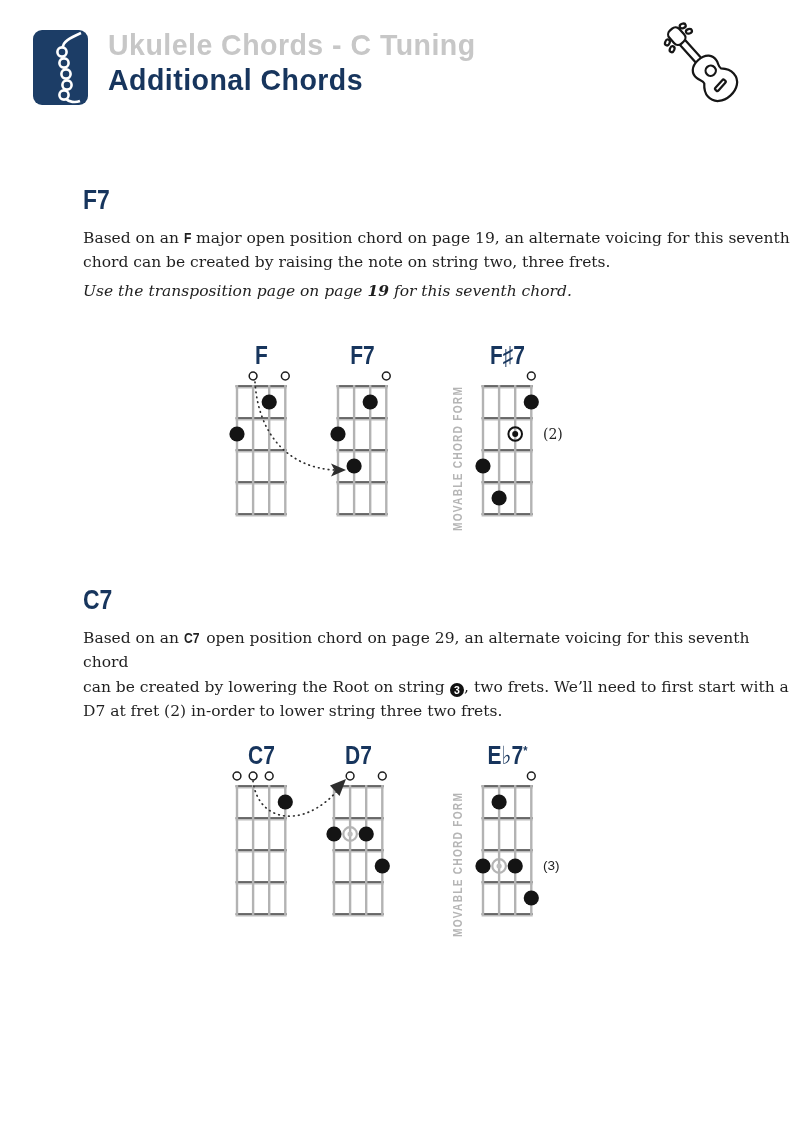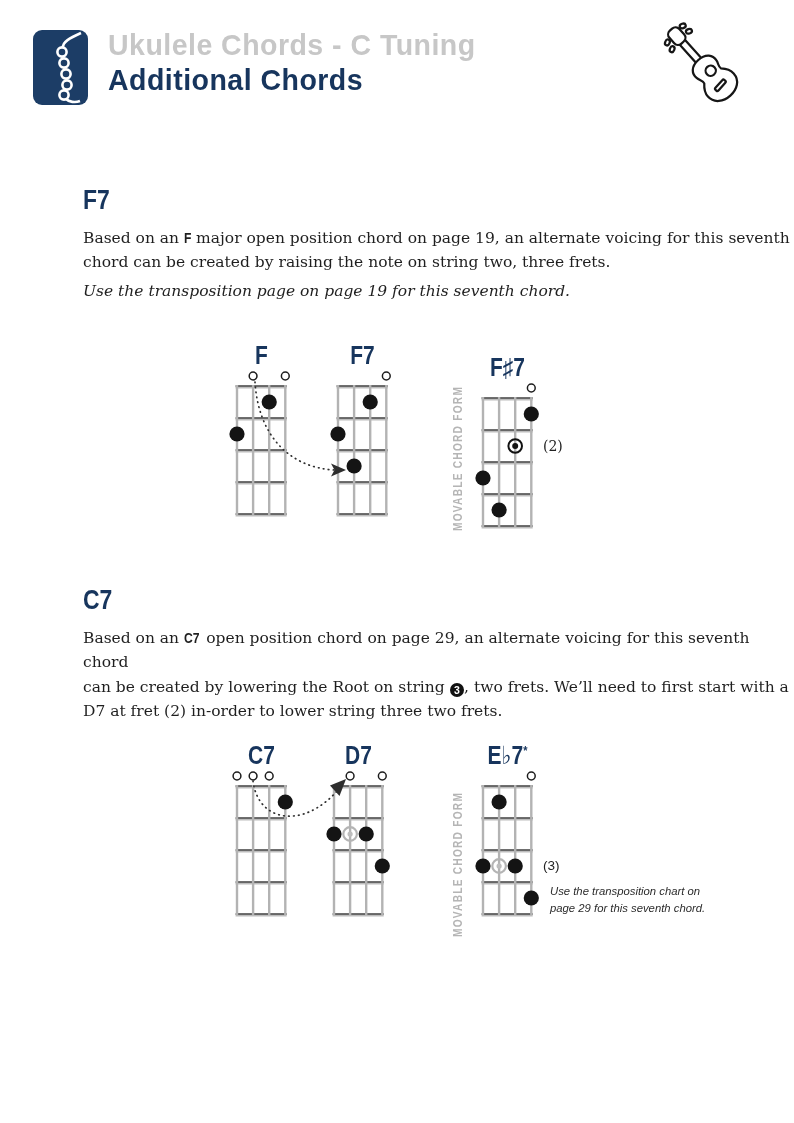--- a/index.html
+++ b/index.html
@@ -14,21 +14,21 @@
            color:#17355d;letter-spacing:.5px;transform:scaleX(.95);transform-origin:0 0;white-space:nowrap;}
 
   
   .sec-heading{font-family:"Liberation Sans",sans-serif;font-weight:700;font-size:28px;
            color:#17355d;transform:scaleX(.82);transform-origin:0 0;white-space:nowrap;}
   .body-par{font-size:15.5px;line-height:24.4px;width:715px;}
   .note-par{font-size:15.5px;line-height:24px;font-style:italic;width:715px;}
   .seg-chord{font-family:"Liberation Sans",sans-serif;font-weight:700;display:inline-block;
            transform:scaleX(.8);transform-origin:0 62%;margin-right:-.14em;font-size:.98em;}
   .seg-i{}
-  .seg-bi{font-style:italic;font-weight:400;}
+  .seg-bi{font-style:italic;font-weight:700;}
   .seg-circled{display:inline-block;width:14.5px;height:14.5px;border-radius:50%;background:#111;
            color:#fff;font-size:10.5px;line-height:14.5px;text-align:center;
            font-family:"Liberation Sans",sans-serif;font-weight:700;font-style:normal;vertical-align:-2px;}
 
   
   .diagram{position:absolute;width:240px;height:200px;}
   .chord-title{position:absolute;left:-14px;top:-3px;width:97px;text-align:center;
            font-family:"Liberation Sans","DejaVu Sans",sans-serif;font-weight:700;font-size:25px;
            color:#17355d;transform:scaleX(.84);white-space:nowrap;}
   .chord-title sup{font-size:13px;vertical-align:9px;}
@@ -123,21 +123,21 @@
         <line x1="10" y1="15" x2="10" y2="145" stroke="#b3b3b3" stroke-width="2.4"></line>
         <line x1="26.1" y1="15" x2="26.1" y2="145" stroke="#b3b3b3" stroke-width="2.4"></line>
         <line x1="42.2" y1="15" x2="42.2" y2="145" stroke="#b3b3b3" stroke-width="2.4"></line>
         <line x1="58.3" y1="15" x2="58.3" y2="145" stroke="#b3b3b3" stroke-width="2.4"></line>
         <circle cx="58.3" cy="6" r="3.9" fill="#fff" stroke="#1d1d1d" stroke-width="1.5"></circle>
         <circle cx="42.2" cy="32" r="7.6" fill="#141414"></circle>
         <circle cx="10" cy="64" r="7.6" fill="#141414"></circle>
         <circle cx="26.1" cy="96" r="7.6" fill="#141414"></circle>
       </svg>
     </div>
-  <div class="diagram" style="left:473px;top:356px">
+  <div class="diagram" style="left:473px;top:344px">
       <div class="chord-title">F♯7</div>
       <svg class="grid" width="70" height="152">
         <line x1="8.6" y1="17.5" x2="59.7" y2="17.5" stroke="#bdbdbd" stroke-width="2.2"></line>
         <line x1="8.6" y1="16" x2="59.7" y2="16" stroke="#3f3f3f" stroke-width="1.4"></line>
         <line x1="8.6" y1="49.5" x2="59.7" y2="49.5" stroke="#bdbdbd" stroke-width="2.2"></line>
         <line x1="8.6" y1="48" x2="59.7" y2="48" stroke="#3f3f3f" stroke-width="1.4"></line>
         <line x1="8.6" y1="81.5" x2="59.7" y2="81.5" stroke="#bdbdbd" stroke-width="2.2"></line>
         <line x1="8.6" y1="80" x2="59.7" y2="80" stroke="#3f3f3f" stroke-width="1.4"></line>
         <line x1="8.6" y1="113.5" x2="59.7" y2="113.5" stroke="#bdbdbd" stroke-width="2.2"></line>
         <line x1="8.6" y1="112" x2="59.7" y2="112" stroke="#3f3f3f" stroke-width="1.4"></line>
@@ -235,21 +235,20 @@
         <line x1="58.3" y1="15" x2="58.3" y2="145" stroke="#b3b3b3" stroke-width="2.4"></line>
         <circle cx="58.3" cy="6" r="3.9" fill="#fff" stroke="#1d1d1d" stroke-width="1.5"></circle>
         <circle cx="26.1" cy="32" r="7.6" fill="#141414"></circle>
         <circle cx="10" cy="96" r="7.6" fill="#141414"></circle>
         <circle cx="26.1" cy="96" r="6.8" fill="none" stroke="#b4b4b4" stroke-width="2.2"></circle>
         <circle cx="26.1" cy="96" r="2.6" fill="#bdbdbd"></circle>
         <circle cx="42.2" cy="96" r="7.6" fill="#141414"></circle>
         <circle cx="58.3" cy="128" r="7.6" fill="#141414"></circle>
       </svg>
       <span class="fret-label sans" style="top: 114px;">(3)</span>
-      <div class="diagram-note"><span class="seg-i">Use the transposition chart on</span><br><span class="seg-i">page </span><span class="seg-bi">29</span><span class="seg-i"> for this seventh chord.</span></div>
     </div>
 
   <div class="movable-label" style="top:937px">MOVABLE CHORD FORM</div>
 
   <svg class="abs" style="left:243px;top:768px" width="115" height="72" viewBox="0 0 115 72">
     <path d="M10,13 C15,54 60,62 95,22" fill="none" stroke="#2e2e2e" stroke-width="1.7" stroke-dasharray="0.6 4.4" stroke-linecap="round"></path>
     <polygon points="103,11 87,17.5 96.5,28" fill="#2e2e2e"></polygon>
   </svg>
 
   <div class="abs page-num" style="left:47px;top:1016px">38</div>

